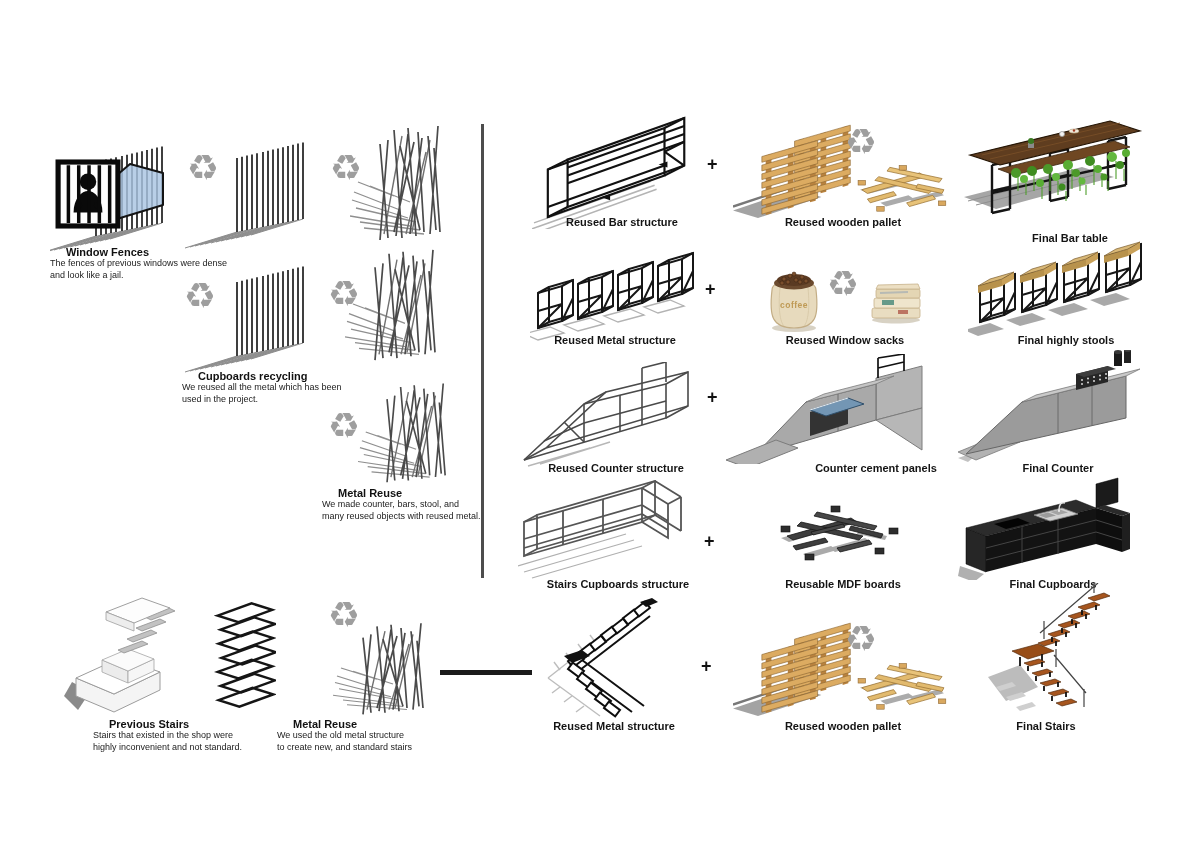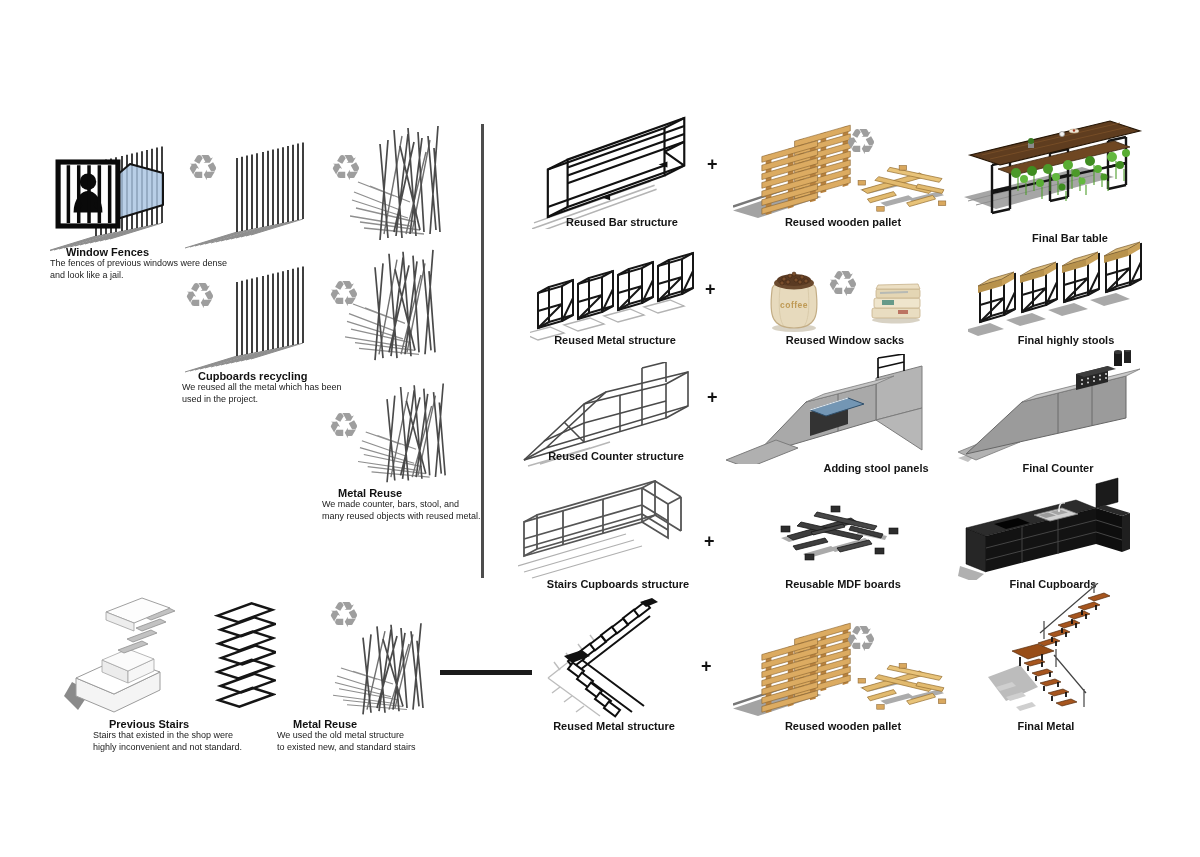--- a/index.html
+++ b/index.html
@@ -160,21 +160,21 @@
       <polygon points="7,30 43,17 65,24 29,37"></polygon>
       <polygon points="5,45 41,32 63,39 27,52"></polygon>
       <polygon points="8,60 44,47 66,54 30,67"></polygon>
       <polygon points="4,75 40,62 62,69 26,82"></polygon>
       <polygon points="7,90 43,77 65,84 29,97"></polygon>
       <polygon points="5,105 41,92 63,99 27,112"></polygon>
     </g>
   </svg>
   <div class="ttl" style="left:277px;top:718px">Metal Reuse</div>
   <div class="desc" style="left:277px;top:730px">We used the old metal structure
-to existed new, and standard stairs</div>
+to create new, and standard stairs</div>
 
   <span class="recycle" style="left:328px;top:597px">♻</span>
   <svg class="abs" style="left:333px;top:620px" width="95" height="96" viewBox="0 0 95 120" preserveAspectRatio="none">
         <use href="#g-scatter"></use>
       </svg>
 </div>
 
 <div class="vdivider"></div>
 <div class="hdash"></div>
 
@@ -309,39 +309,39 @@
     <path d="M8 94L70 76M20 92L90 70" stroke="#b7b7b7" stroke-width="1.4" fill="none"></path>
     <g fill="none" stroke="#4a4a4a" stroke-width="1.6">
       <path d="M26 76L86 20L168 0L168 34L26 76Z"></path>
       <path d="M4 88L64 32L146 12L146 46L4 88Z"></path>
       <path d="M4 88L26 76M64 32L86 20M146 12L168 0M146 46L168 34"></path>
       <path d="M64 32L64 70M100 23L100 60M122 18L122 53"></path>
       <path d="M64 51L146 29M24 69L64 51M44 50L64 70"></path>
       <path d="M122 18L122 -4M146 10L146 -10M122 -4L146 -10"></path>
     </g>
   </svg>
-  <div class="cap" style="left:616px;top:450px">Reused Counter structure</div>
+  <div class="cap" style="left:616px;top:462px">Reused Counter structure</div>
 
   <span class="plus" style="left:707px;top:388px">+</span>
 
   <svg class="abs" style="left:726px;top:354px" width="206" height="110" viewBox="0 -12 206 110">
     <polygon points="150,12 196,0 196,42 150,54" fill="#b4b4b4" stroke="#7c7c7c" stroke-width="1"></polygon>
     <g fill="none" stroke="#111" stroke-width="1.7">
       <path d="M152 12V-8M178 5V-12M152 -8L178 -12M152 2L178 -4"></path>
     </g>
     <polygon points="150,54 196,42 196,84" fill="#b7b7b7" stroke="#7c7c7c" stroke-width="1"></polygon>
     <path d="M28 90L80 36L150 18L150 54L28 90Z" fill="#a9a9a9" stroke="#6f6f6f" stroke-width="1"></path>
     <path d="M112 28L112 65" stroke="#6f6f6f" stroke-width="1"></path>
     <polygon points="80,36 150,18 168,10 98,28" fill="#c4c4c4" stroke="#7c7c7c" stroke-width="0.8"></polygon>
     <polygon points="0,94 50,74 72,82 22,102" fill="#b0b0b0" stroke="#7c7c7c" stroke-width="1"></polygon>
     <polygon points="84,46 122,34 122,58 84,70" fill="#333333"></polygon>
     <polygon points="84,44 122,32 138,38 100,50" fill="#7396b4" stroke="#2f4f6b" stroke-width="1"></polygon>
     <path d="M84 44L122 32" stroke="#e3eaf0" stroke-width="1.2"></path>
   </svg>
-  <div class="cap" style="left:876px;top:462px">Adding stool panels</div>
+  <div class="cap" style="left:876px;top:462px">Counter cement panels</div>
 
   <svg class="abs" style="left:958px;top:350px" width="192" height="112" viewBox="0 -8 192 112">
     <polygon points="0,100 24,92 10,104" fill="#c2c2c2"></polygon>
     <polygon points="0,94 44,76 62,84 18,102" fill="#b2b2b2" stroke="#7a7a7a" stroke-width="0.8"></polygon>
     <path d="M8 96L64 44L168 18L168 60L8 96Z" fill="#9b9b9b" stroke="#666" stroke-width="1"></path>
     <path d="M100 35L100 75M134 27L134 68" stroke="#6a6a6a" stroke-width="1"></path>
     <polygon points="64,44 168,18 182,11 78,37" fill="#c9c9c9" stroke="#7a7a7a" stroke-width="0.8"></polygon>
     <polygon points="118,16 150,8 150,24 118,32" fill="#262626"></polygon>
     <polygon points="118,16 150,8 158,11 126,19" fill="#3d3d3d"></polygon>
     <g fill="#d9d9d9">
@@ -494,16 +494,16 @@
       <polygon points="42,72 57,68 63,71 48,75"></polygon>
       <polygon points="50,82 65,78 71,81 56,85"></polygon>
       <polygon points="58,92 73,88 79,91 64,95"></polygon>
       <polygon points="66,102 81,98 87,101 72,105"></polygon>
       <polygon points="74,112 89,108 95,111 80,115"></polygon>
     </g>
     <g stroke="#111" stroke-width="1.8">
       <path d="M46 75v5M60 71v5M54 85v5M68 81v5M62 95v5M76 91v5M70 105v5M84 101v5"></path>
     </g>
   </svg>
-  <div class="cap" style="left:1046px;top:720px">Final Metal</div>
+  <div class="cap" style="left:1046px;top:720px">Final Stairs</div>
 </div>
 
 </div>
 
 </body></html>

